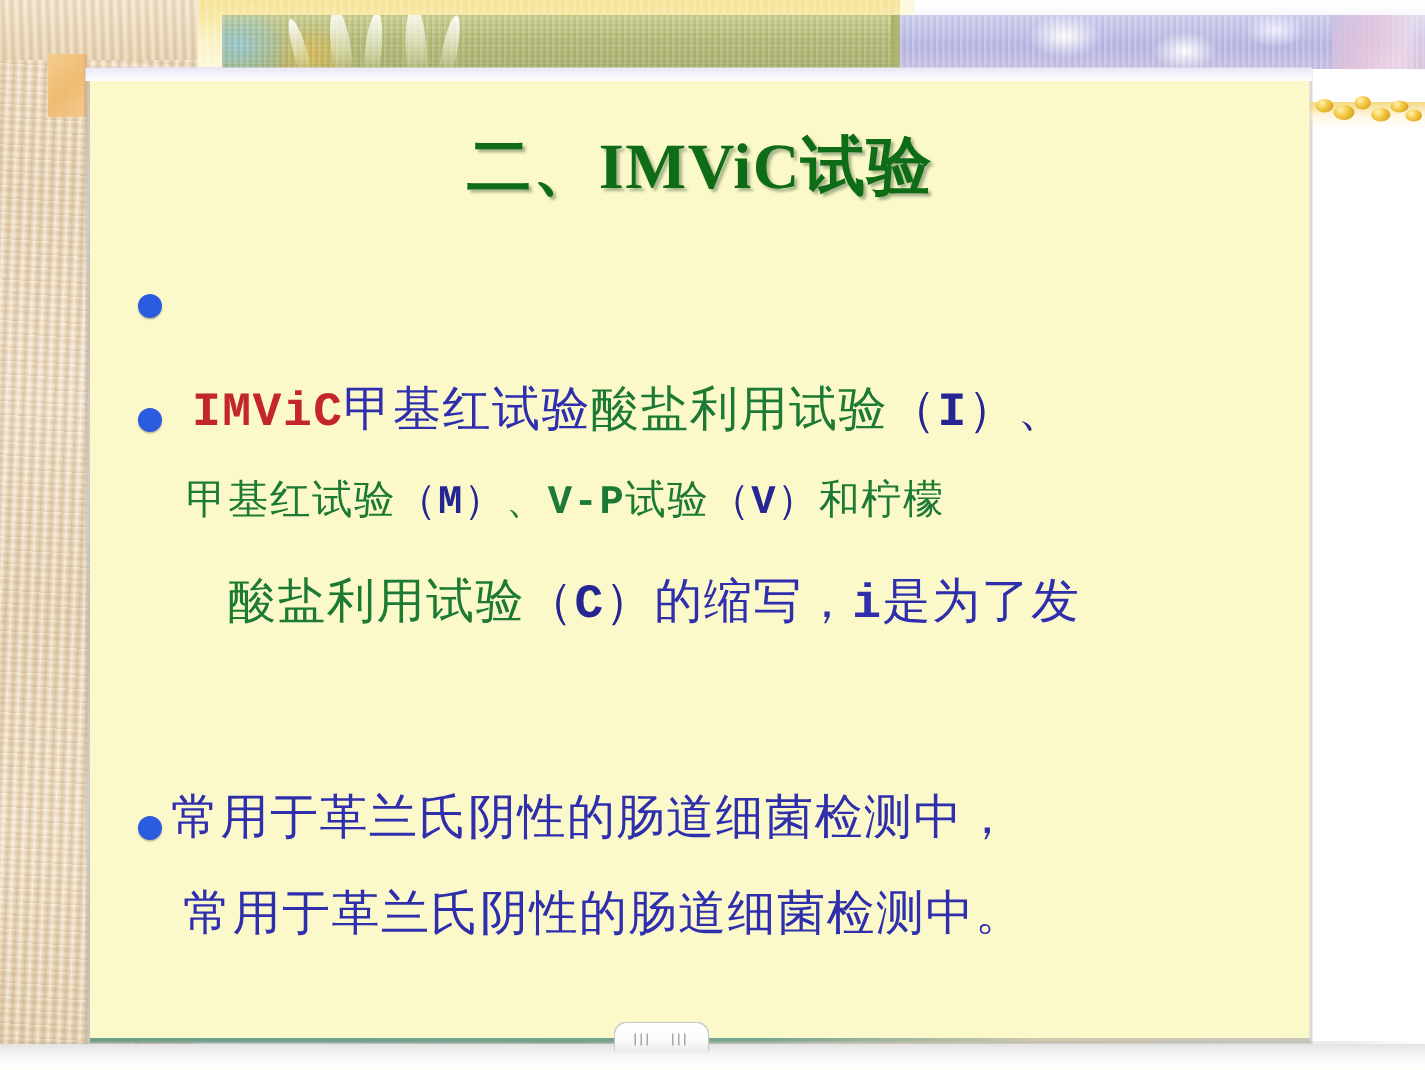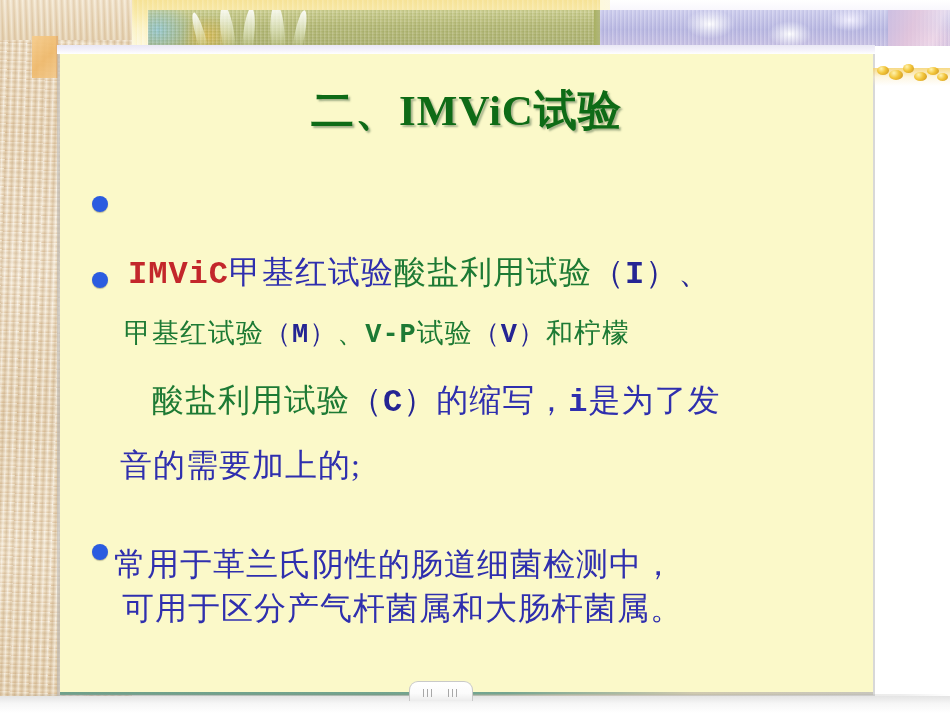--- a/index.html
+++ b/index.html
@@ -287,21 +287,21 @@
 
   
   #b2-dot { left: 92px; top: 272px; }
   #b2-l1 { position: absolute; left: 128px; top: 256px; font-size: 32px; letter-spacing: 1px; }
   #b2-l2 { position: absolute; left: 108px; top: 320px; font-size: 27px; letter-spacing: 1px; margin-left: 16px; }
   #b2-l3 { position: absolute; left: 120px; top: 384px; font-size: 32px; letter-spacing: 1px; margin-left: 32px; }
   #b2-l4 { position: absolute; left: 120px; top: 449px; font-size: 32px; letter-spacing: 1px; }
 
   
   #b3-dot { left: 92px; top: 544px; }
-  #b3-l1 { position: absolute; left: 114px; top: 548px; font-size: 32px; letter-spacing: 1px; }
+  #b3-l1 { position: absolute; left: 114px; top: 528px; font-size: 32px; letter-spacing: 1px; }
   #b3-l2 { position: absolute; left: 122px; top: 592px; font-size: 32px; letter-spacing: 1px; }
 
   
   .bottom-tab {
     position: absolute;
     left: 409px;
     top: 681px;
     width: 64px;
     height: 20px;
     background: linear-gradient(180deg, #ffffff 0%, #fbfbfb 60%, #ececec 100%);
@@ -374,30 +374,27 @@
   <div class="bullet-dot" id="b2-dot"></div>
   <div class="line" id="b2-l1">
     <span class="red mono">IMViC</span><span class="blue">甲基红试验</span><span class="green">酸盐利用试验</span><span class="navy">（</span><span class="navy mono">I</span><span class="navy">）、</span>
   </div>
   <div class="line" id="b2-l2">
     <span class="green">甲基红试验</span><span class="navy">（</span><span class="navy mono">M</span><span class="navy">）</span><span class="green">、</span><span class="green mono">V-P</span><span class="green">试验</span><span class="navy">（</span><span class="navy mono">V</span><span class="navy">）</span><span class="green">和柠檬</span>
   </div>
   <div class="line" id="b2-l3">
     <span class="green">酸盐利用试验</span><span class="navy">（</span><span class="navy mono">C</span><span class="navy">）</span><span class="blue">的缩写，</span><span class="blue mono">i</span><span class="blue">是为了发</span>
   </div>
-  <div class="line" id="b2-l4">
-    <span class="blue">音的需要加上的;</span>
-  </div>
 
   <div class="bullet-dot" id="b3-dot"></div>
   <div class="line" id="b3-l1">
     <span class="blue">常用于革兰氏阴性的肠道细菌检测中，</span>
   </div>
   <div class="line" id="b3-l2">
-    <span class="blue">可用于区分产气杆菌属和大肠杆菌属。</span>
+    <span class="blue">常用于革兰氏阴性的肠道细菌检测中。</span>
   </div>
 
   <div class="panel-bottom-line"></div>
   <div class="panel-bottom-rule"></div>
   <div class="bottom-white"></div>
   <div class="bottom-tab">
     <div class="tick-group" style="left:13px;">
       <div class="tick"></div>
       <div class="tick"></div>
       <div class="tick"></div>

